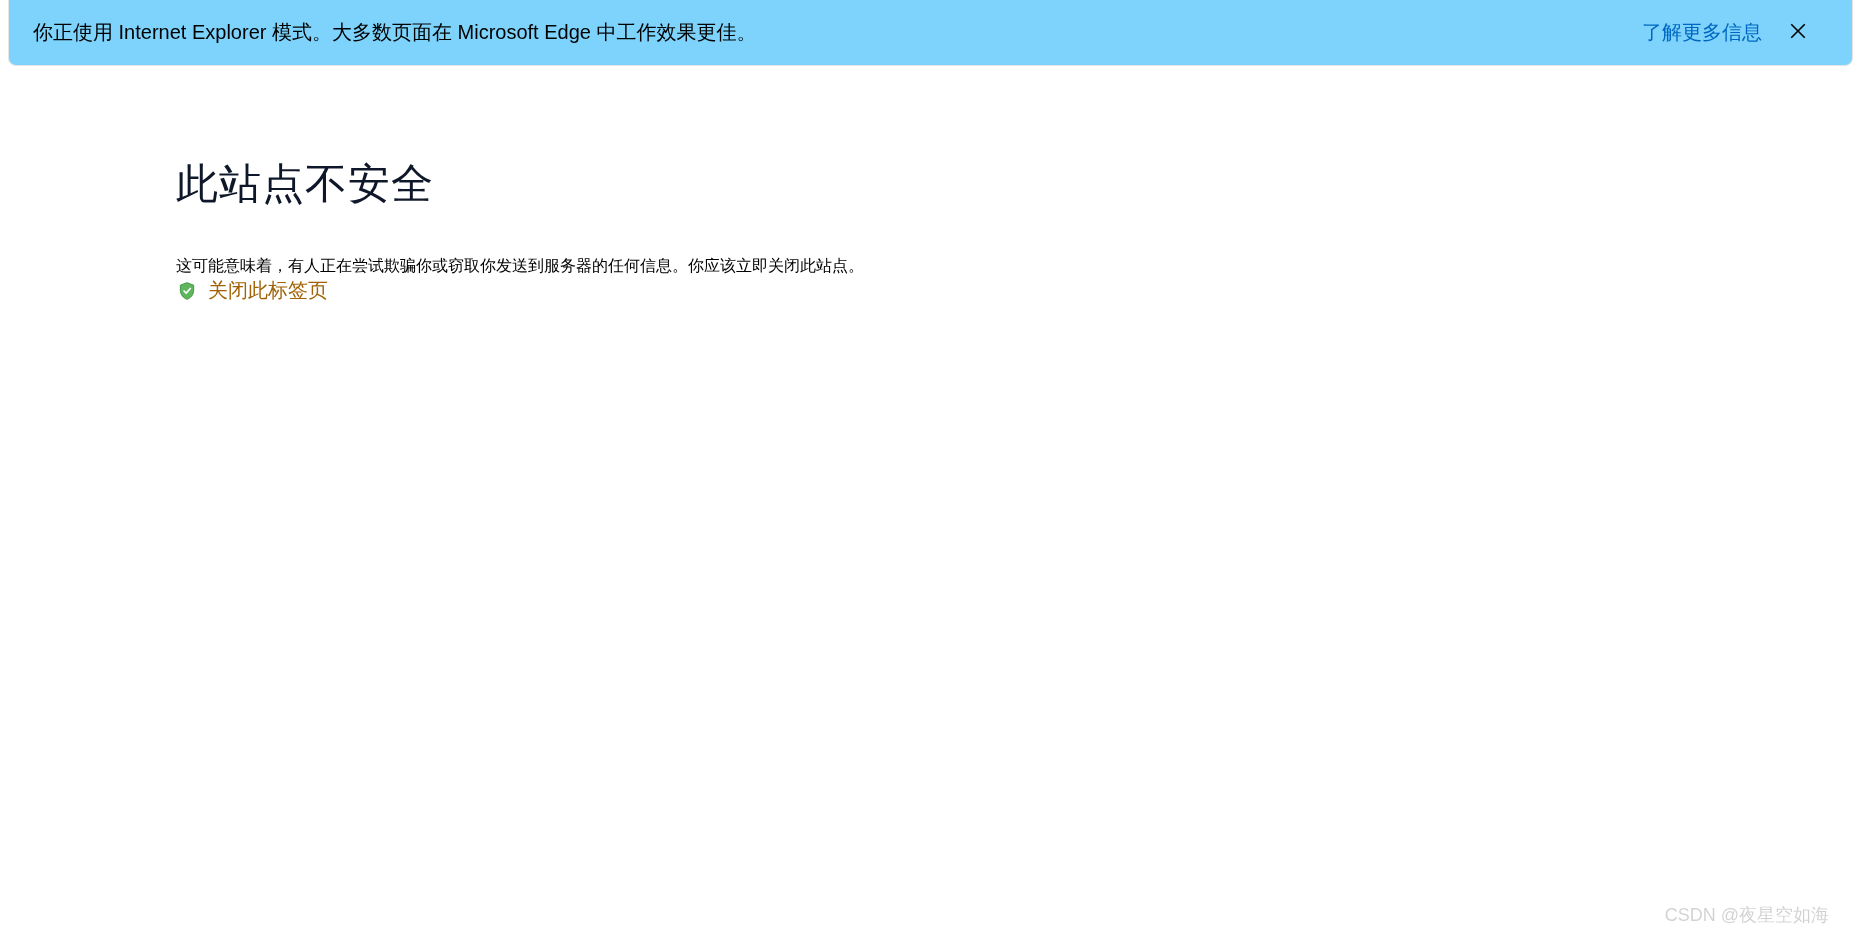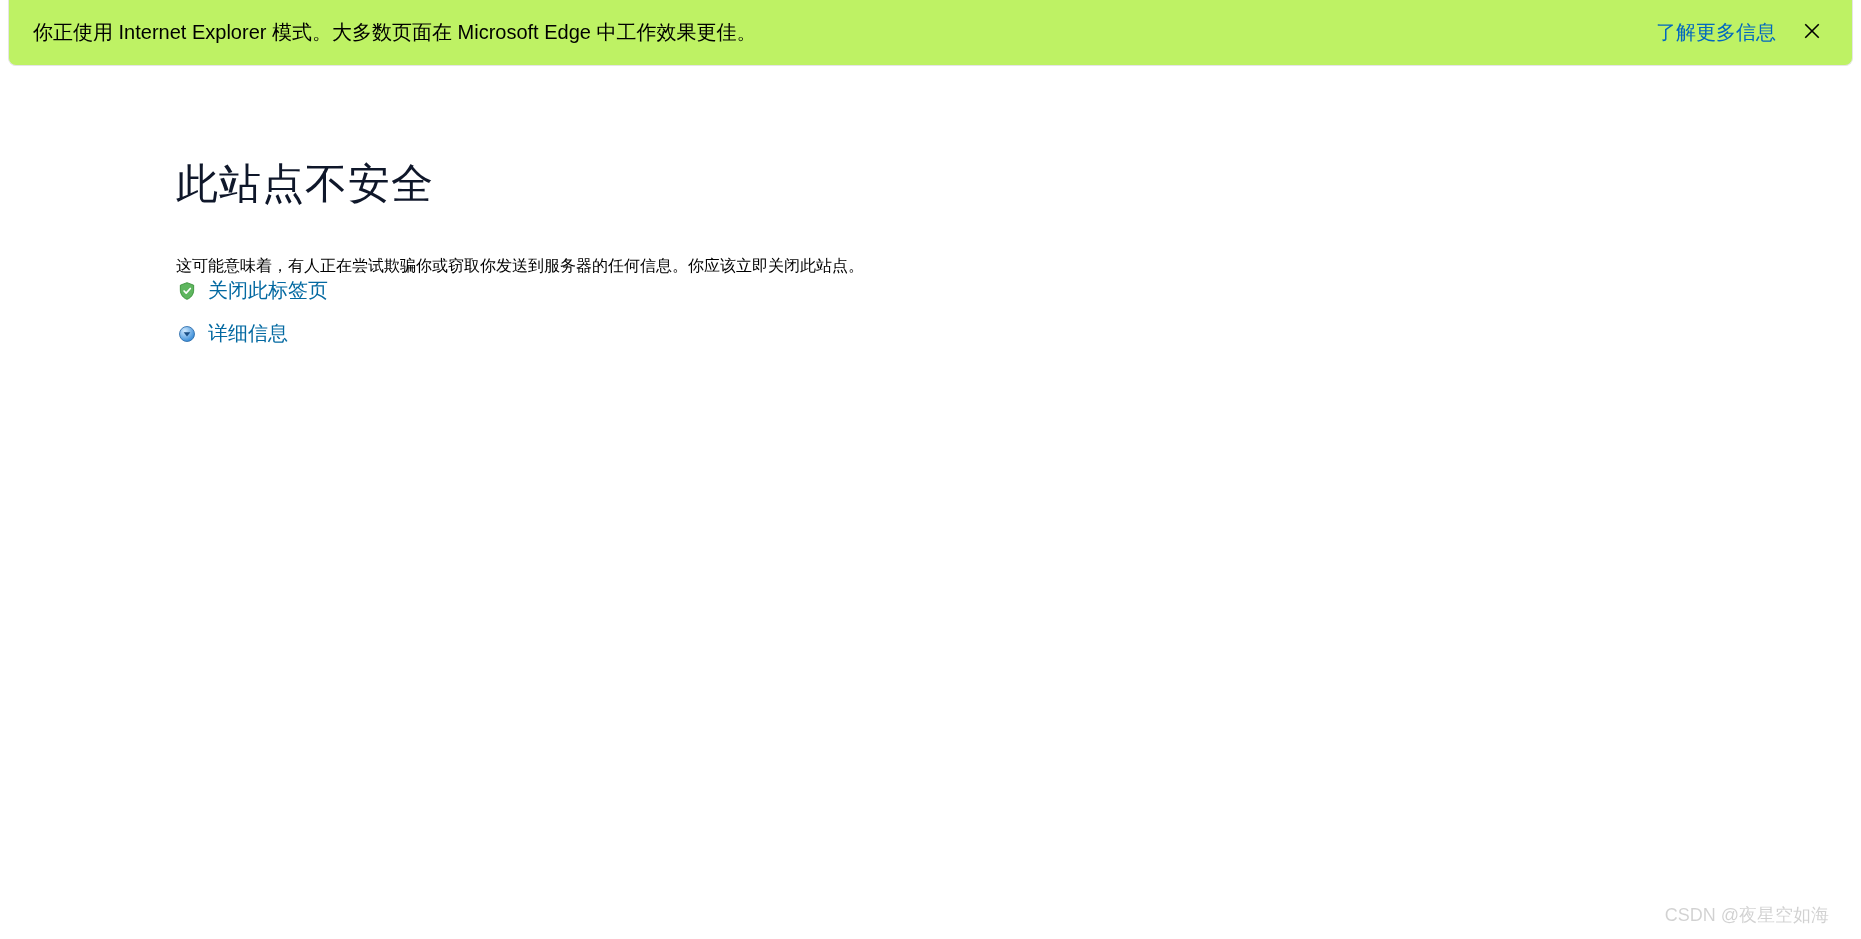--- a/index.html
+++ b/index.html
@@ -8,25 +8,25 @@
       background: #ffffff;
       width: 1861px;
       height: 939px;
       overflow: hidden;
       position: relative;
     }
     .infobar {
       display: flex;
       align-items: center;
       height: 66px;
-      padding: 0 22px 0 24px;
+      padding: 0 36px 0 24px;
       border: 1px solid #e5e5e5;
       border-top: none;
       border-radius: 0 0 8px 8px;
-      background: #bef264;
+      background: #7dd3fc;
       margin: 0 8px;
     }
     .infobar-text {
       font-size: 20px;
       color: #000;
       flex: none;
     }
     .infobar-button {
       margin-left: 40px;
       background: #0067c0;
@@ -76,21 +76,21 @@
     }
     .action-row .icon-wrap {
       width: 22px;
       height: 22px;
       margin-right: 10px;
       display: flex;
       align-items: center;
       justify-content: center;
     }
     .action-link {
-      color: #0369a1;
+      color: #a16207;
       font-size: 20px;
       cursor: pointer;
     }
     .shield-icon svg, .expand-icon svg { width: 20px; height: 20px; }
     .watermark {
       position: absolute;
       right: 32px;
       bottom: 12px;
       color: rgba(0,0,0,0.18);
       font-size: 18px;
@@ -121,30 +121,15 @@
   <div class="action-row">
     <span class="icon-wrap shield-icon">
       <svg viewBox="0 0 24 24">
         <path d="M12 2 L4 5 V11 C4 16 7.5 20.5 12 22 C16.5 20.5 20 16 20 11 V5 Z" fill="#5fb65f" stroke="#2e8b2e" stroke-width="1"></path>
         <path d="M8.5 12 L11 14.5 L16 9" fill="none" stroke="#ffffff" stroke-width="2" stroke-linecap="round" stroke-linejoin="round"></path>
       </svg>
     </span>
     <a class="action-link">关闭此标签页</a>
   </div>
 
-  <div class="action-row">
-    <span class="icon-wrap expand-icon">
-      <svg viewBox="0 0 24 24">
-        <defs>
-          <radialGradient id="g1" cx="35%" cy="30%" r="70%">
-            <stop offset="0%" stop-color="#cfe9ff"></stop>
-            <stop offset="100%" stop-color="#3c8ed8"></stop>
-          </radialGradient>
-        </defs>
-        <circle cx="12" cy="12" r="9" fill="url(#g1)" stroke="#2a6aa8" stroke-width="1"></circle>
-        <path d="M8 10 L12 15 L16 10 Z" fill="#1a4e85"></path>
-      </svg>
-    </span>
-    <a class="action-link">详细信息</a>
-  </div>
 </div>
 
 <div class="watermark">CSDN @夜星空如海</div>
 
 </body></html>

